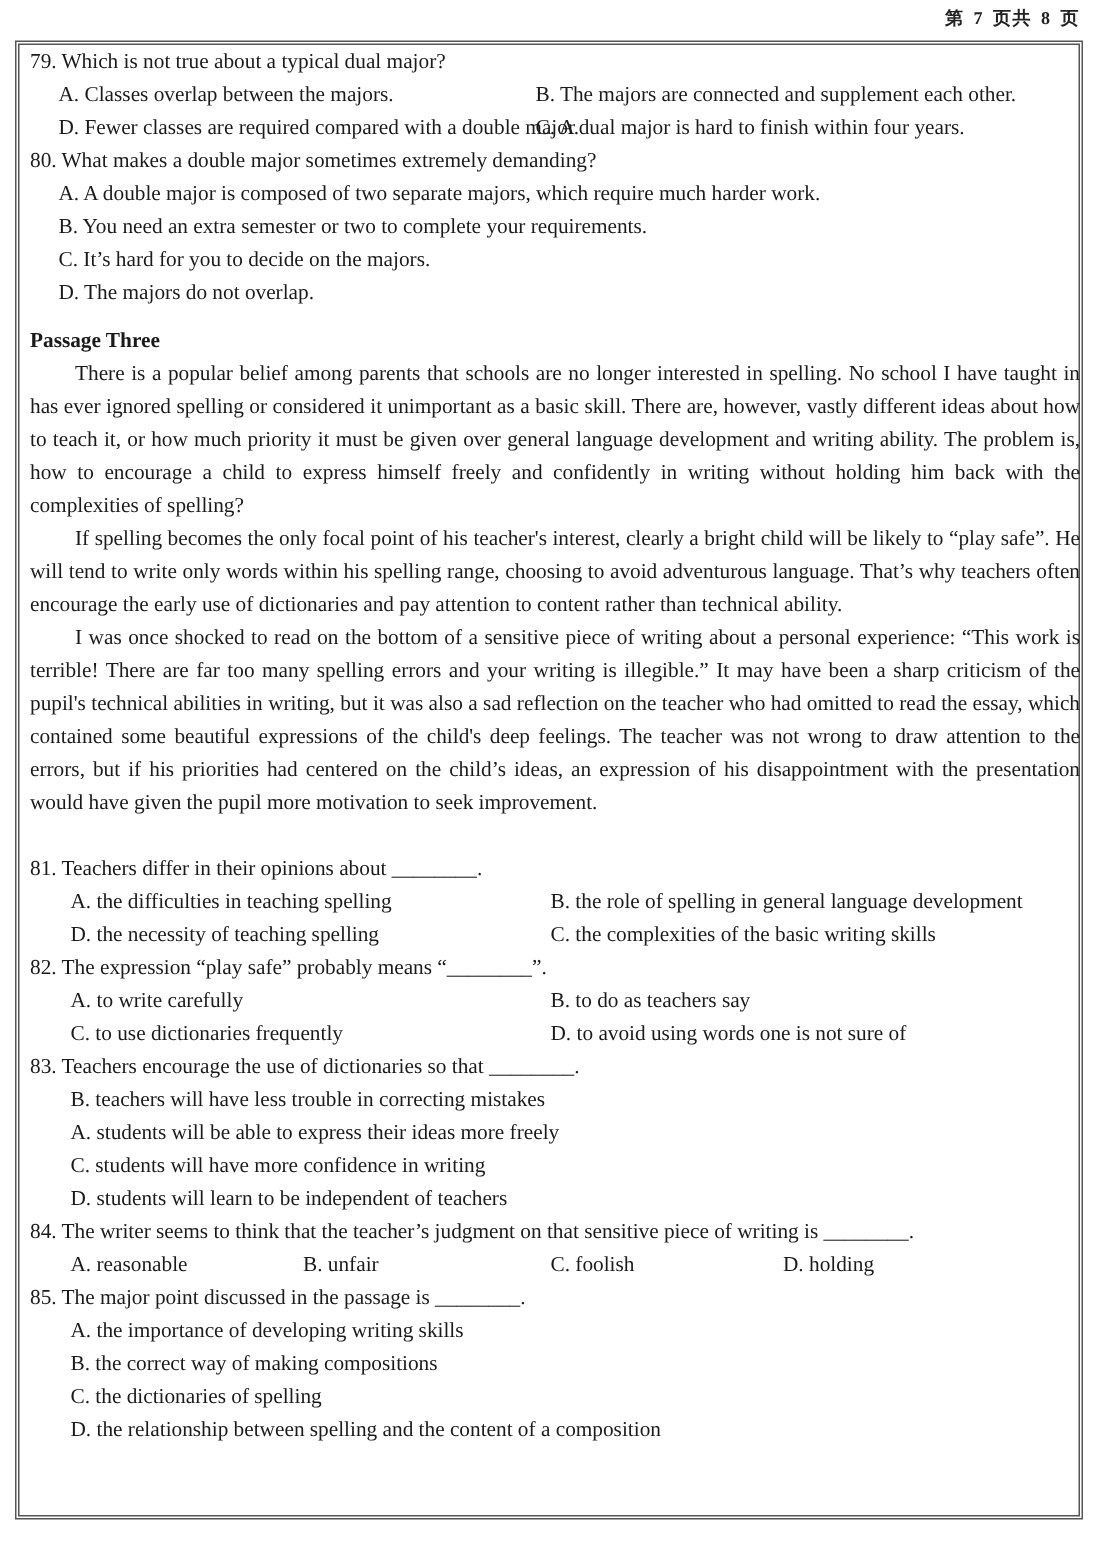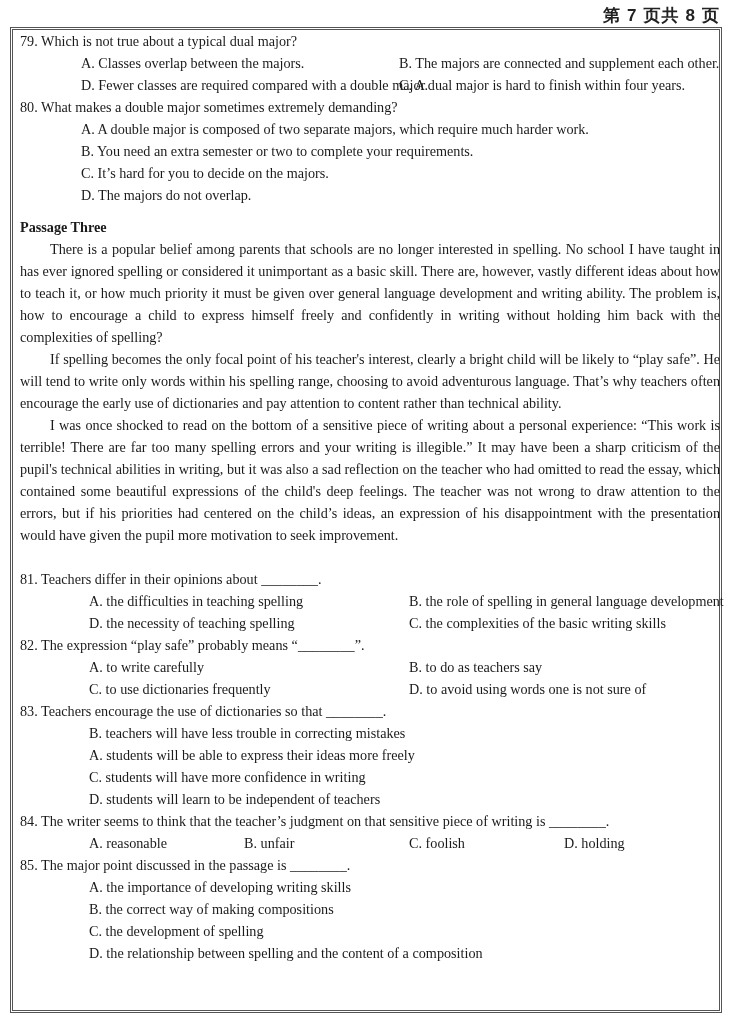--- a/index.html
+++ b/index.html
@@ -12,22 +12,22 @@
       height: 1027px;
       position: relative;
       overflow: hidden;
       font-family: "Liberation Serif", "DejaVu Serif", serif;
       color: #1a1a1a;
     }
     .page-header {
       position: absolute;
       right: 14px;
       top: 4px;
-      font-family: Liberation Sans, sans-serif;
-      font-size: 17px;
+      font-family: Liberation Serif, serif;
+      font-size: 12px;
       font-weight: bold;
       letter-spacing: 1px;
       color: #222;
     }
     .page-header span { margin-left: 6px; }
     .frame {
       position: absolute;
       left: 10px;
       top: 27px;
       width: 712px;
@@ -42,21 +42,21 @@
       width: 700px;
       font-size: 14.2px;
       line-height: 22px;
     }
     .q { margin: 0; }
     .opts2 { display: grid; grid-template-columns: 318px 1fr; padding-left: 19px; }
     .opts1 { padding-left: 19px; }
     .opts4 { display: grid; grid-template-columns: 155px 165px 155px 1fr; padding-left: 27px; }
     .opts2b { display: grid; grid-template-columns: 320px 1fr; padding-left: 27px; }
     .opts1b { padding-left: 27px; }
-    .opt { white-space: nowrap; margin-left: 42px; }
+    .opt { white-space: nowrap; }
     .passage-title { font-weight: bold; margin-top: 10px; }
     .para { text-align: justify; text-indent: 30px; margin: 0; }
     .gap { height: 22px; }
   </style>
 </head>
 <body>
 
 <div class="page-header">
   <span>第</span><span>7</span><span>页共</span><span>8</span><span>页</span>
 </div>
@@ -132,18 +132,18 @@
       <span class="opt">C. foolish</span>
       <span class="opt">D. holding</span>
     </div>
   </div>
 
   <div>
     <p class="q">85. The major point discussed in the passage is ________.</p>
     <div class="opts1b">
       <div class="opt">A. the importance of developing writing skills</div>
       <div class="opt">B. the correct way of making compositions</div>
-      <div class="opt">C. the development of spelling</div>
+      <div class="opt">C. the dictionaries of spelling</div>
       <div class="opt">D. the relationship between spelling and the content of a composition</div>
     </div>
   </div>
 
 </div>
 
 </body></html>

